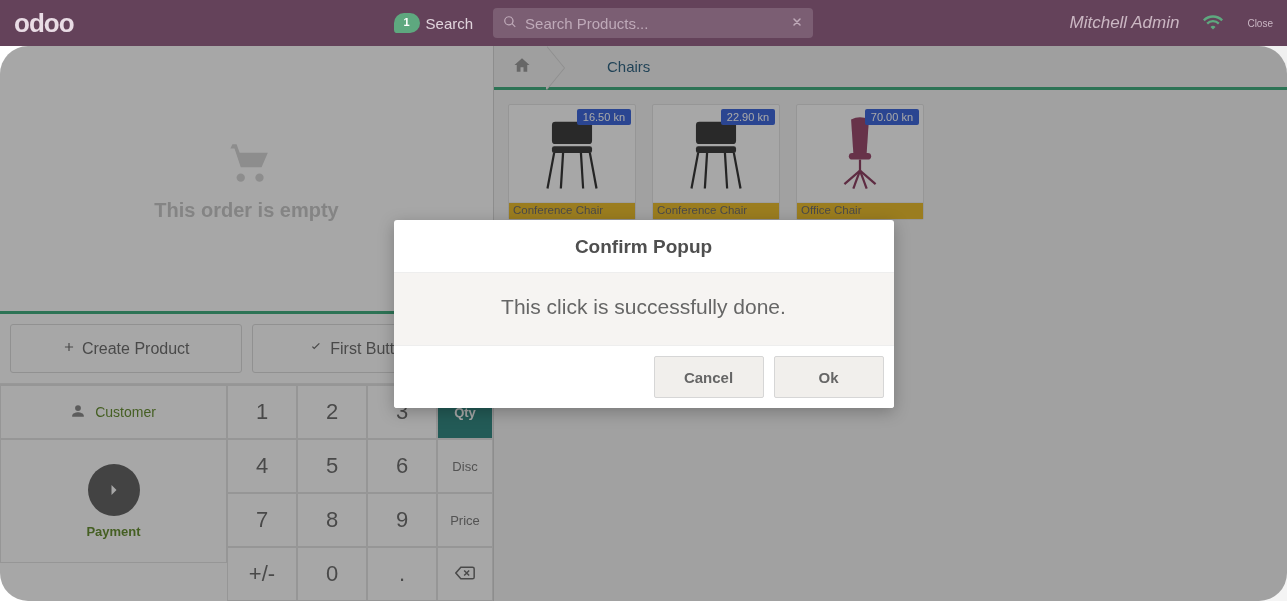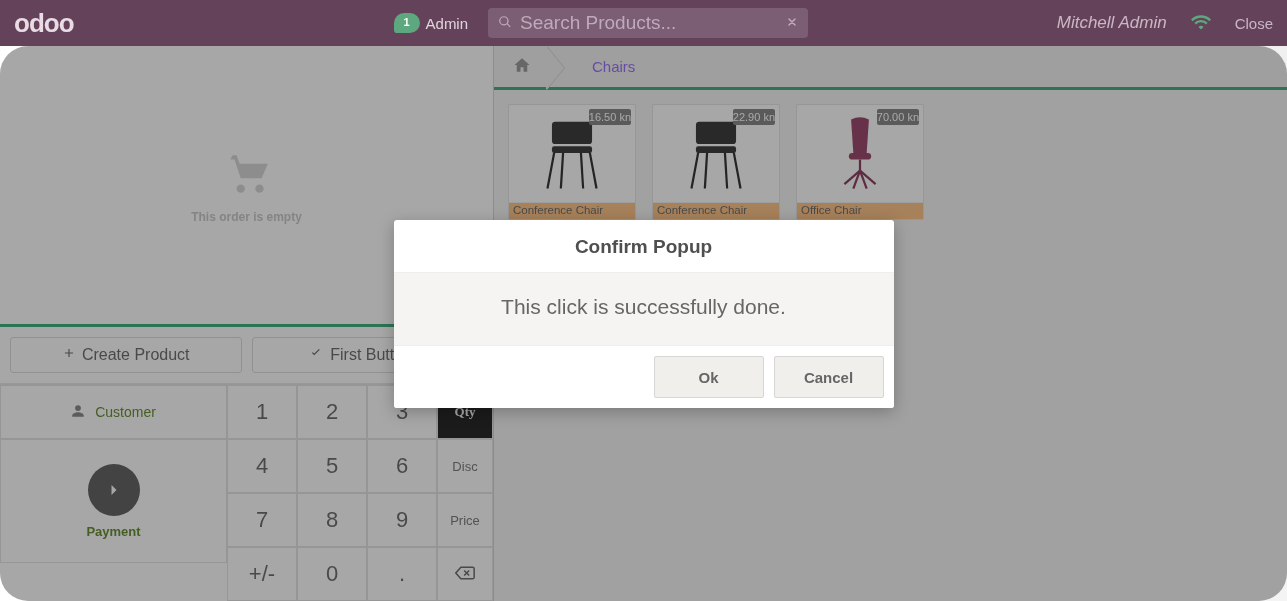--- a/index.html
+++ b/index.html
@@ -60,35 +60,35 @@
     height: 30px;
     padding: 0 10px;
     width: 320px;
   }
   .searchbox input {
     flex: 1;
     background: transparent;
     border: none;
     outline: none;
     color: #cbb7c3;
-    font-size: 19px;
+    font-size: 15px;
     margin: 0 8px;
   }
   .searchbox input::placeholder { color:#bfaab9; }
   .search-icon, .clear-icon { color:#bfaab9; font-size:14px; }
   .topbar-right {
     margin-left: auto;
     display: flex;
     align-items: center;
     gap: 24px;
     color: #c7b4c1;
   }
   .username { font-style: italic; font-size: 17px; color:#cbb7c3; }
   .wifi-icon svg { fill:#5ea87f; }
-  .close-link { font-size: 15px; color:#c9b6c3; }
+  .close-link { font-size: 10px; color:#c9b6c3; }
 
   
   .main {
     display: flex;
     height: calc(601px - 46px);
   }
   .left-pane {
     width: 494px;
     display: flex;
     flex-direction: column;
@@ -104,34 +104,34 @@
   .order-area {
     flex: 1;
     display: flex;
     flex-direction: column;
     align-items: center;
     justify-content: center;
     color: #cfcfcf;
     border-bottom: 3px solid #22a06b;
   }
   .cart-icon svg { fill:#d0d0d0; }
-  .empty-text { font-size: 12px; font-weight: 600; margin-top: 10px; color:#c0c0c0;}
+  .empty-text { font-size: 20px; font-weight: 600; margin-top: 10px; color:#c0c0c0;}
 
   
   .action-row {
     display: flex;
     gap: 10px;
     padding: 10px;
     border-bottom: 1px solid #e3e3e3;
   }
   .action-btn {
     flex: 1;
     border: 1px solid #d7d7d7;
     background: #fff;
-    height: 36px;
+    height: 49px;
     border-radius: 3px;
     font-size: 16px;
     color: #555;
     display: flex;
     align-items: center;
     justify-content: center;
     gap: 6px;
     white-space: nowrap;
     overflow: hidden;
   }
@@ -171,21 +171,21 @@
   .numpad .key {
     border: 1px solid #e0e0e0;
     display: flex; align-items: center; justify-content: center;
     font-size: 22px; color:#555; background:#fff;
   }
   .mode-col { display:flex; flex-direction:column; }
   .mode-col .mode {
     flex:1; border:1px solid #e0e0e0; display:flex; align-items:center; justify-content:center;
     font-size:13px; color:#666;
   }
-  .mode-col .mode.active { background:#000000; color:#fff; font-weight:600;font-family:Liberation Serif, serif; }
+  .mode-col .mode.active { background:#0f766e; color:#fff; font-weight:600; }
 
   
   .breadcrumb {
     height: 44px;
     background:#f0f0f0;
     border-bottom: 3px solid #22a06b;
     display:flex;
     align-items:center;
     padding: 0 18px;
     gap: 30px;
@@ -193,49 +193,49 @@
   }
   .bc-home svg { fill:#8a8a8a; }
   .bc-home { position:relative; padding-right:30px; }
   .bc-home::after {
     content:""; position:absolute; right:-2px; top:-10px;
     border-left: 18px solid #f0f0f0;
     border-top: 22px solid transparent;
     border-bottom: 22px solid transparent;
     filter: drop-shadow(1px 0 0 #d0d0d0);
   }
-  .bc-item { color:#8b5cf6; font-size:15px; }
+  .bc-item { color:#0c4a6e; font-size:15px;margin-left:15px; }
 
   .product-grid {
     padding: 14px;
     display: flex;
     gap: 16px;
   }
   .product-card {
     width: 128px;
     height: 116px;
     background:#fff;
     border:1px solid #e0e0e0;
     border-radius:2px;
     position: relative;
     display:flex;
     flex-direction:column;
   }
   .price-tag {
     position:absolute; top:4px; right:4px;
-    background:#737373; color:#fff;
-    font-size:11px; padding:2px 0; border-radius:2px;
+    background:#1d4ed8; color:#fff;
+    font-size:11px; padding:2px 6px; border-radius:2px;
   }
   .chair-render {
     flex:1; display:flex; align-items:center; justify-content:center;
   }
   .product-name {
     font-size: 11.5px; color:#555; padding: 1px 4px 2px 4px;
     line-height: 1.1; max-height: 26px; overflow: hidden;
-    background: #fdba74; border-top: 1px solid #eee;
+    background: #eab308; border-top: 1px solid #eee;
   }
 
   
   .chair-simple {
     width: 70px; height: 78px;
   }
 
   
   .overlay {
     position: absolute;
@@ -293,21 +293,21 @@
 <body>
 
 <div class="topbar">
   <div class="brand">odoo</div>
   <div class="topbar-spacer"></div>
   <div class="orders-link">
     <span class="orders-icon">
       <span class="balloon"></span>
       <span class="count">1</span>
     </span>
-    <span>Admin</span>
+    <span>Search</span>
   </div>
   <div class="searchbox">
     <span class="search-icon">
       <svg width="14" height="14" viewBox="0 0 24 24">
           <path fill="#bfaab9" d="M10 2a8 8 0 105.3 14l5 5 1.4-1.4-5-5A8 8 0 0010 2zm0 2a6 6 0 110 12 6 6 0 010-12z"></path>
         </svg>
     </span>
     <input type="text" placeholder="Search Products..." style="">
     <span class="clear-icon">
       <svg width="12" height="12" viewBox="0 0 24 24">
@@ -470,17 +470,17 @@
 
     </div>
   </div>
 </div>
 
 <div class="overlay">
   <div class="dialog">
     <div class="dialog-title">Confirm Popup</div>
     <div class="dialog-body">This click is successfully done.</div>
     <div class="dialog-actions">
+      <div class="dbtn">Cancel</div>
       <div class="dbtn">Ok</div>
-      <div class="dbtn">Cancel</div>
     </div>
   </div>
 </div>
 
 </body></html>

